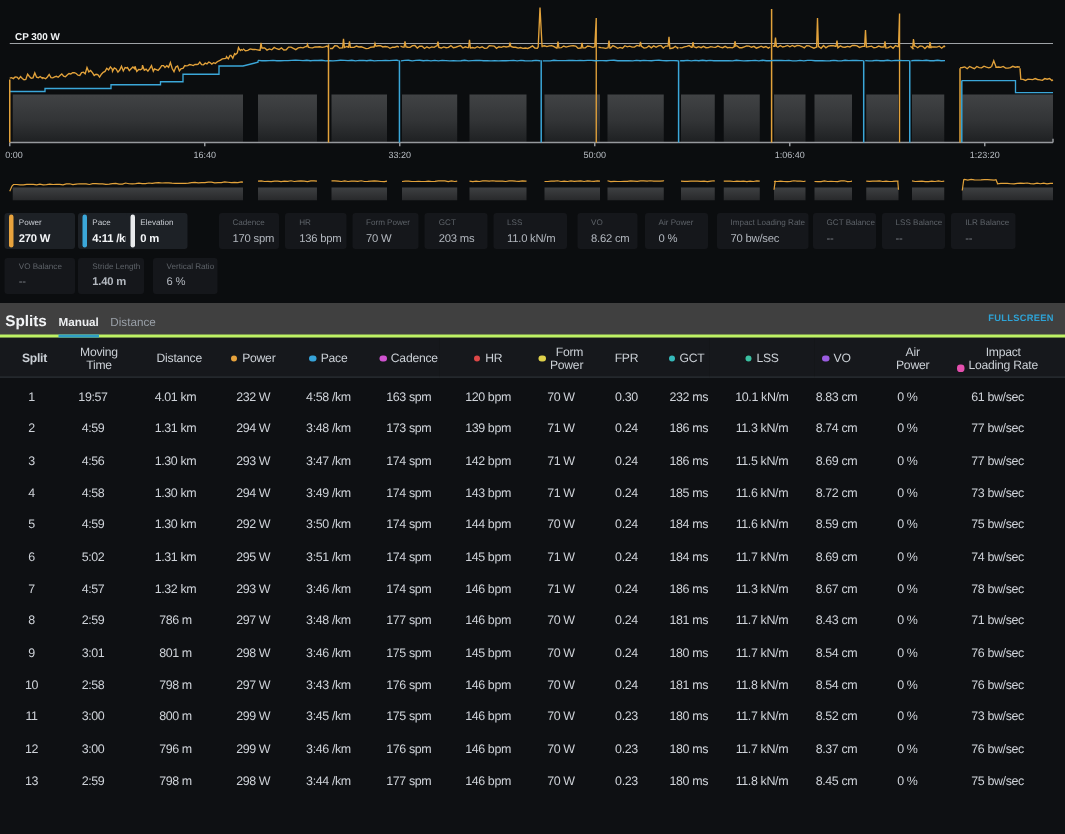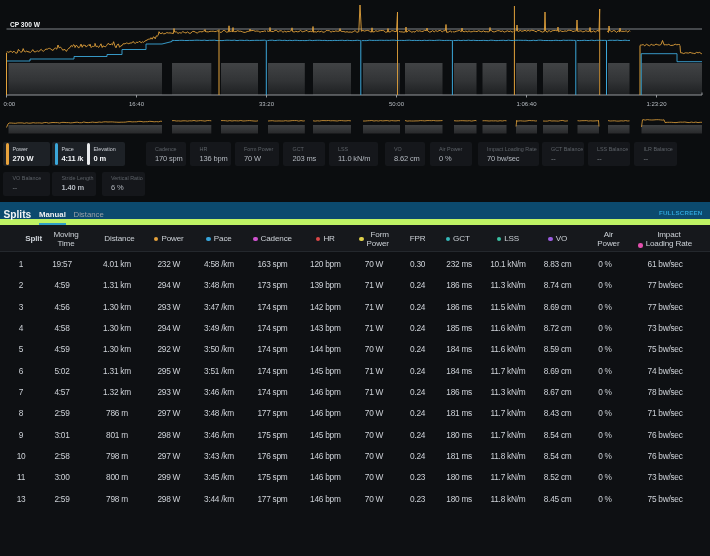--- a/index.html
+++ b/index.html
@@ -1,17 +1,17 @@
 <!DOCTYPE html>
 <html><head><meta charset="utf-8"><style>
 * {margin:0;padding:0;box-sizing:border-box}
 body {width:710px;height:556px;background:#0b0d0f;font-family:"Liberation Sans",sans-serif;overflow:hidden;position:relative}
 .tiles {position:absolute;left:0;top:0;width:710px}
 .splits {position:absolute;left:0;top:202px;width:710px;height:354px;background:#0e1013}
-.sphead {position:relative;height:22.5px;background:#0c4a6e;border-bottom:6px solid #bef264}
+.sphead {position:relative;height:22.5px;background:#404040;border-bottom:2px solid #bef264}
 .title {position:absolute;left:3.5px;top:6.5px;font-size:10.2px;font-weight:bold;color:#f2f4f6}
 .tab1 {position:absolute;left:39px;top:7.5px;font-size:7.8px;font-weight:bold;color:#eceef0}
 .tabu {position:absolute;left:38.5px;top:21px;width:27px;height:2.2px;background:#2f9fc6;z-index:2}
 .tab2 {position:absolute;left:73.5px;top:7.5px;font-size:7.8px;color:#9aa0a8}
 .fs {position:absolute;right:7.5px;top:7px;font-size:6.2px;font-weight:bold;color:#2ea3d6;letter-spacing:0.2px}
 table {border-collapse:collapse;table-layout:fixed;width:710px}
 thead tr {height:27px;background:#16181c}
 th {font-size:8.1px;color:#cbd0d6;text-align:center;vertical-align:middle;padding:2px 0 0 0;line-height:1.13;border-bottom:1px solid #24282d;letter-spacing:-0.15px;white-space:nowrap;font-weight:normal}
 th:nth-child(2) {padding-left:8px}
 th:nth-child(3) {padding-left:5px}
@@ -219,21 +219,21 @@
         <col style="width:31.6px">
         <col style="width:55.8px">
         <col style="width:27.2px">
         <col style="width:70.4px">
         <col style="width:29px">
         <col style="width:65.6px">
         <col style="width:72.2px">
       </colgroup>
 <thead>
         <tr>
-          <th style="font-weight:bold;text-align:right;padding-left:4px;">Split</th>
+          <th style="font-weight:bold;text-align:center;padding-left:4px;">Split</th>
           <th style="font-weight:normal;">Moving<br>Time</th>
           <th style="font-weight:normal;">Distance</th>
           <th style="font-weight:normal;"><span style="display:inline-block;width:4.5px;height:4.5px;border-radius:50%;background:#e6a23c;margin-right:3px;vertical-align:middle"></span>Power</th>
           <th style="font-weight:normal;"><span style="display:inline-block;width:4.5px;height:4.5px;border-radius:50%;background:#36a3d9;margin-right:3px;vertical-align:middle"></span>Pace</th>
           <th style="font-weight:normal;"><span style="display:inline-block;width:4.5px;height:4.5px;border-radius:50%;background:#cf52cf;margin-right:3px;vertical-align:middle"></span>Cadence</th>
           <th style="font-weight:normal;"><span style="display:inline-block;width:4.5px;height:4.5px;border-radius:50%;background:#dc4747;margin-right:3px;vertical-align:middle"></span>HR</th>
           <th style="font-weight:normal">
             <div style="display:flex;align-items:center;justify-content:center">
               <span style="display:inline-block;width:4.5px;height:4.5px;border-radius:50%;background:#ded04a;margin-right:3px;vertical-align:middle"></span>
               <span style="text-align:right">Form<br>Power</span>
@@ -423,20 +423,36 @@
           <td>146 bpm</td>
           <td>70 W</td>
           <td>0.23</td>
           <td>180 ms</td>
           <td>11.7 kN/m</td>
           <td>8.52 cm</td>
           <td>0 %</td>
           <td>73 bw/sec</td>
         </tr>
         <tr>
+          <td>12</td>
+          <td>3:00</td>
+          <td>796 m</td>
+          <td>299 W</td>
+          <td>3:46 /km</td>
+          <td>176 spm</td>
+          <td>146 bpm</td>
+          <td>70 W</td>
+          <td>0.23</td>
+          <td>180 ms</td>
+          <td>11.7 kN/m</td>
+          <td>8.37 cm</td>
+          <td>0 %</td>
+          <td>76 bw/sec</td>
+        </tr>
+        <tr>
           <td>13</td>
           <td>2:59</td>
           <td>798 m</td>
           <td>298 W</td>
           <td>3:44 /km</td>
           <td>177 spm</td>
           <td>146 bpm</td>
           <td>70 W</td>
           <td>0.23</td>
           <td>180 ms</td>

